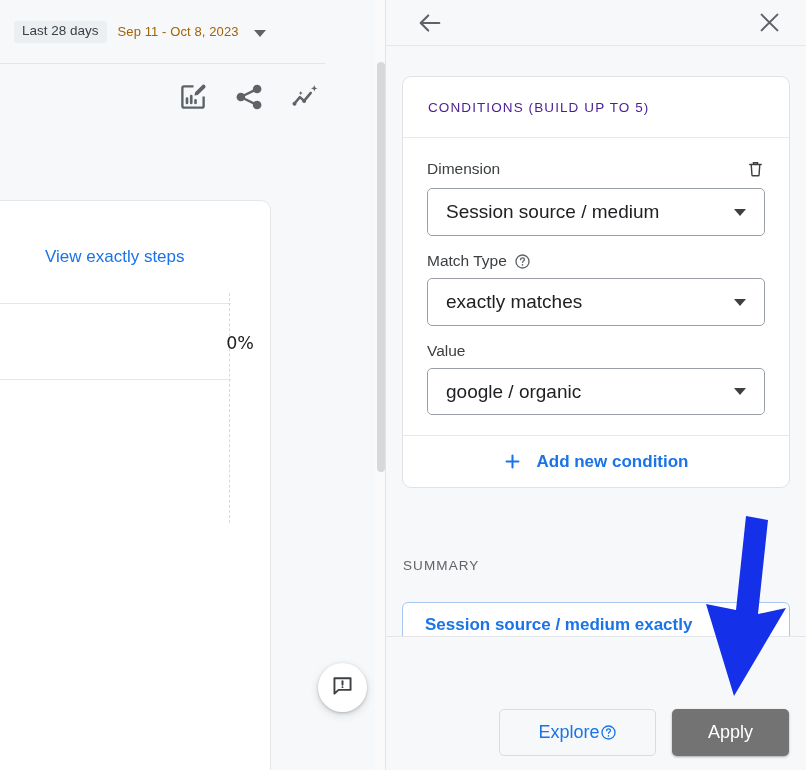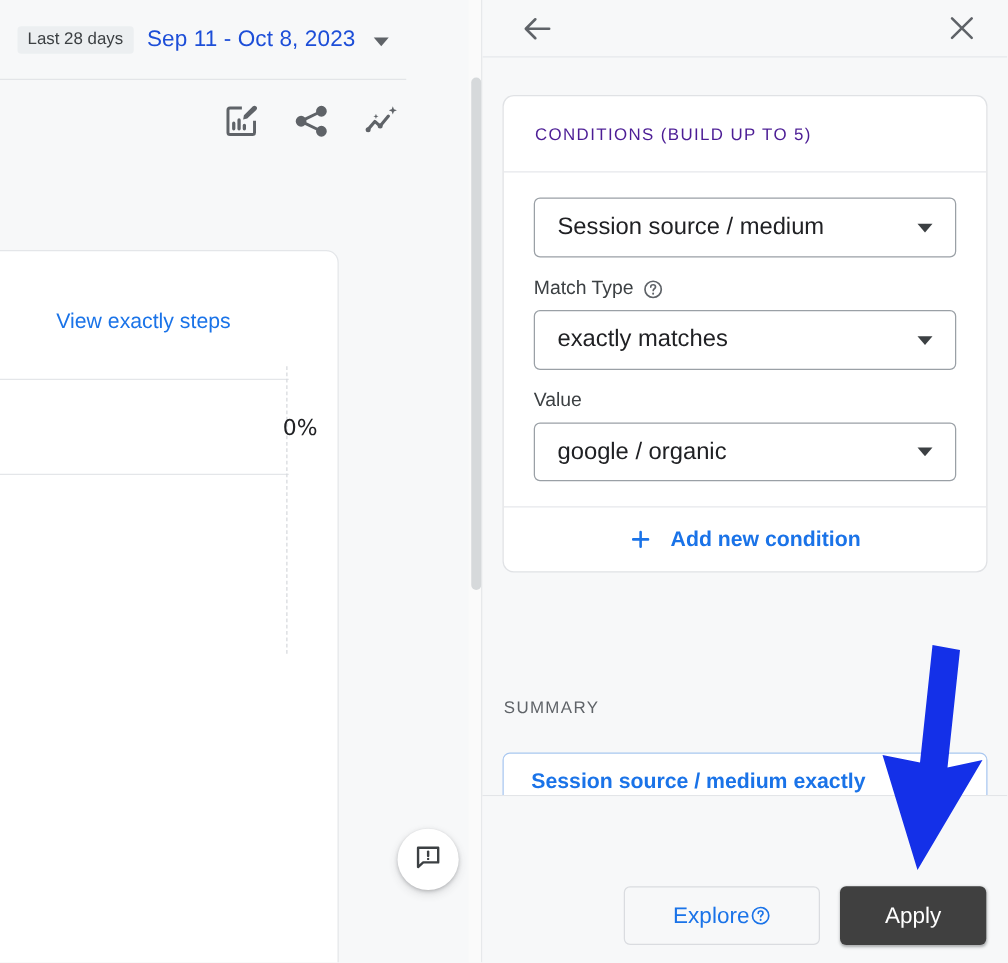--- a/index.html
+++ b/index.html
@@ -26,21 +26,21 @@
   .dr-inner {
     position: absolute; left: 14px; top: 21px;
     display: flex; align-items: center; gap: 11px;
   }
   .chip {
     background: #eceff1; color: #3c4043;
     font-size: 13.5px; padding: 3px 8px 4px; border-radius: 3px;
     white-space: nowrap; line-height: 1.1;
   }
   .dr-range {
-    font-size: 18px; color: #1d4ed8; letter-spacing: .1px; white-space: nowrap;
+    font-size: 13px; color: #a16207; letter-spacing: .1px; white-space: nowrap;
   }
   .caret-dn {
     width: 0; height: 0; margin-left: 4px; margin-top: 3px;
     border-left: 6px solid transparent; border-right: 6px solid transparent;
     border-top: 7px solid #5f6368;
   }
   .dr-divider {
     position: absolute; left: 0; top: 63px; width: 325px; height: 1px; background: #e3e5e8;
   }
 
@@ -204,21 +204,21 @@
   }
   .btn-secondary {
     height: 47px; min-width: 157px; border-radius: 5px;
     border: 1px solid #dadce0; background: #f7f8f9;
     display: flex; align-items: center; justify-content: center; 
     cursor: pointer; padding: 0 18px;
   }
   .btn-secondary .lbl { font-size: 18px; color: #1a73e8; white-space: nowrap; }
   .btn-primary {
     height: 47px; min-width: 117px; border-radius: 5px; border: none;
-    background: #404040; color: #fff;
+    background: #737373; color: #fff;
     display: flex; align-items: center; justify-content: center;
     cursor: pointer; padding: 12px 22px;
     box-shadow: 0 1px 2px rgba(60,64,67,.3), 0 1px 3px rgba(60,64,67,.15);
   }
   .btn-primary .lbl { font-size: 18px; color: #fff; white-space: nowrap; }
 
   
   .anno-arrow {
     position: absolute; left: 680px; top: 508px; width: 126px; height: 200px;
     pointer-events: none;
@@ -308,20 +308,29 @@
 
     <div class="panel-body">
 
       <div class="cond-card">
         <div class="cond-head">
           <span class="cond-head-label">CONDITIONS (BUILD UP TO 5)</span>
         </div>
 
         <div class="cond-body">
 
+          <div class="field-row">
+            <span class="field-label">Dimension</span>
+            <span>
+              <svg class="trash-icon" viewBox="0 0 24 24" fill="none" stroke="currentColor" stroke-width="1.8">
+                <path d="M4.8 6.3h14.4M9.4 6.3V4.1h5.2v2.2" stroke-linecap="round"></path>
+                <path d="M6.6 6.3l.9 13.1c.03.6.5 1.1 1.1 1.1h6.8c.6 0 1.07-.5 1.1-1.1l.9-13.1" stroke-linejoin="round"></path>
+              </svg>
+            </span>
+          </div>
           <div class="select big">
             <span class="select-value">Session source / medium</span>
             <span class="select-caret"></span>
           </div>
 
           <div class="field-row">
             <span class="field-label">
               <span>Match Type</span>
               <span>
                 <svg class="help-icon" viewBox="0 0 24 24" fill="none" stroke="currentColor" stroke-width="1.9">

